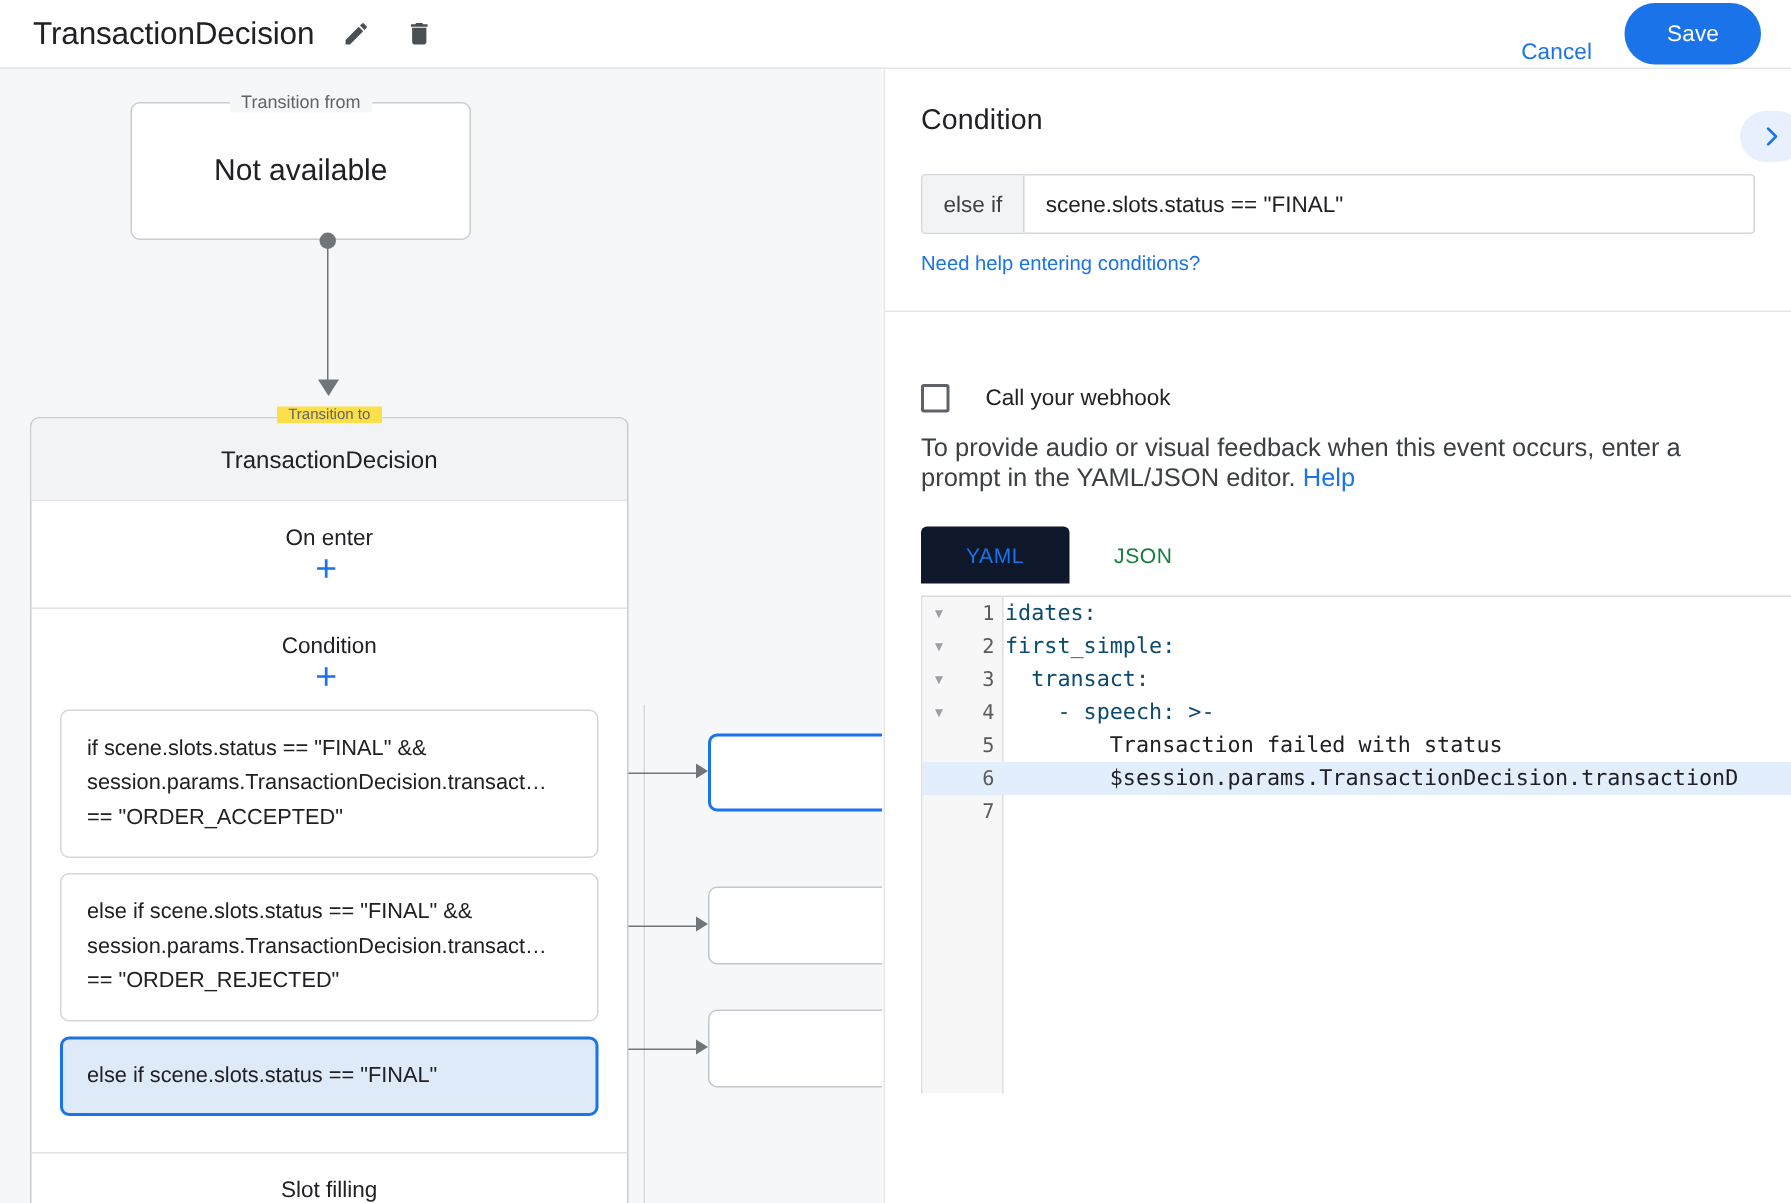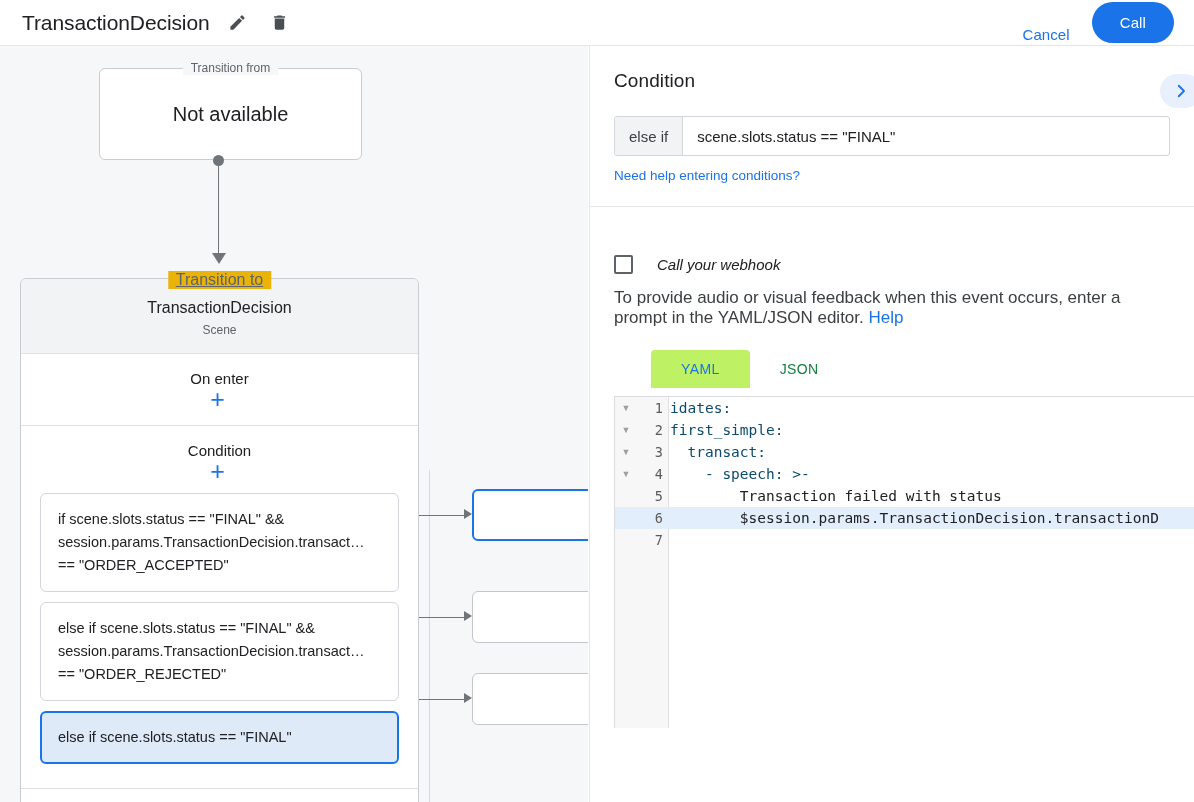--- a/index.html
+++ b/index.html
@@ -52,21 +52,21 @@
     position: absolute; border: 1px solid #c9ccd1; border-radius: 6px;
     background: #ffffff;
   }
   .fieldset-legend {
     position: absolute; top: -8px; left: 50%; transform: translateX(-50%);
     background: #f6f7f9; padding: 0 8px; font-size: 12px; color: #5f6368;
     white-space: nowrap;
   }
 
   #transition-from {
-    left: 87px; top: 22px; width: 263px; height: 92px; margin-left: 12px;
+    left: 87px; top: 22px; width: 227px; height: 92px;
   }
   #transition-from .body {
     display: flex; align-items: center; justify-content: center;
     height: 100%; font-size: 20px; color: #202124;
   }
 
   
   .connector-line {
     position: absolute; left: 218px; top: 114px;
     width: 1px; height: 96px; background: #70757a;
@@ -90,23 +90,22 @@
   }
   #scene-head {
     background: #f1f3f4; border-radius: 5px 5px 0 0;
     padding: 20px 10px 16px; text-align: center;
     border-bottom: 1px solid #e0e2e5;
   }
   #scene-head .scene-name { font-size: 16px; color: #202124; }
   #scene-head .scene-sub { font-size: 12px; color: #5f6368; margin-top: 6px; }
   .scene-legend {
     position: absolute; top: -8px; left: 50%; transform: translateX(-50%);
-    background: #eab308; padding: 0 8px; font-size: 16px; color: #5f6368;
+    background: #fde047; padding: 0 8px; font-size: 10px; color: #5f6368;
     white-space: nowrap;
-    text-decoration: underline;
   }
 
   .section {
     border-bottom: 1px solid #e0e2e5; padding: 0 0 14px;
   }
   .section:last-child { border-bottom: none; }
   .section-head {
     display: flex; align-items: center; justify-content: space-between;
     padding: 16px 18px 10px;
     flex-direction: column;
@@ -191,40 +190,40 @@
     border-radius: 2px; background: #ffffff; cursor: pointer;
     flex: none;
   }
   .checkbox.checked {
     background: #1a73e8; border-color: #1a73e8;
     display: flex; align-items: center; justify-content: center;
   }
   .check-label {
     margin-left: 24px; font-size: 15px; color: #202124; font-weight: 700;
   }
-  .check-label.plain { font-weight: 400; font-style: italic; }
+  .check-label.plain { font-weight: 400; }
   .lang-badge {
     margin-left: 16px; background: #f3e8fd; color: #7b1fa2;
     font-size: 11.5px; letter-spacing: 0.5px; padding: 4px 9px;
     border-radius: 3px; font-weight: 500;
   }
   .help-text {
     margin-top: 14px; font-size: 17px; color: #3c4043; line-height: 20px;
     max-width: 558px;
   }
   .help-text a { color: #1a73e8; text-decoration: none; cursor: pointer; }
 
   
   .editor-tabs { display: flex; margin-top: 22px; }
   .editor-tab {
     padding: 11px 30px; font-size: 14px; font-weight: 500;
     letter-spacing: 0.4px; color: #15803d; cursor: pointer;
     border-radius: 4px 4px 0 0;
   }
-  .editor-tab.active { background: #bef264; color: #1a73e8; margin-left: 37px; }
+  .editor-tab.active { background: #0f172a; color: #1a73e8; }
 
   
   .code-editor {
     position: relative; margin-top: 8px;
     border-top: 1px solid #dadce0; border-left: 1px solid #dadce0;
     height: 332px; background: #ffffff; overflow: hidden;
     width: 582px;
   }
   .gutter {
     position: absolute; left: 0; top: 0; width: 54px; height: 100%;
@@ -266,21 +265,21 @@
 
     <div class="hdr-icon-btn">
       <svg width="19" height="19" viewBox="0 0 24 24" fill="#4a4f54">
         <path d="M6 19c0 1.1.9 2 2 2h8c1.1 0 2-.9 2-2V7H6v12zM19 4h-3.5l-1-1h-5l-1 1H5v2h14V4z"></path>
       </svg>
     </div>
 
     <div class="header-spacer"></div>
 
     <button class="cancel-btn">Cancel</button>
-    <button class="save-btn">Call</button>
+    <button class="save-btn">Save</button>
   </div>
 
   <div class="graph-panel">
 
     <div class="fieldset-box" id="transition-from">
       <div class="fieldset-legend">Transition from</div>
       <div class="body">Not available</div>
     </div>
 
     <div class="connector-dot"></div>
@@ -303,21 +302,20 @@
 
     <div class="target-box active" style="left:472px; top:443px;"></div>
     <div class="target-box" style="left:472px; top:545px;"></div>
     <div class="target-box" style="left:472px; top:627px;"></div>
 
     <div id="scene-card">
       <div class="scene-legend">Transition to</div>
 
       <div id="scene-head">
         <div class="scene-name">TransactionDecision</div>
-        <div class="scene-sub">Scene</div>
       </div>
 
       <div class="section" style="padding-bottom:4px;">
         <div class="section-head">
           <span class="section-title">On enter</span>
           <span class="plus-btn">+</span>
         </div>
       </div>
 
       <div class="section">

